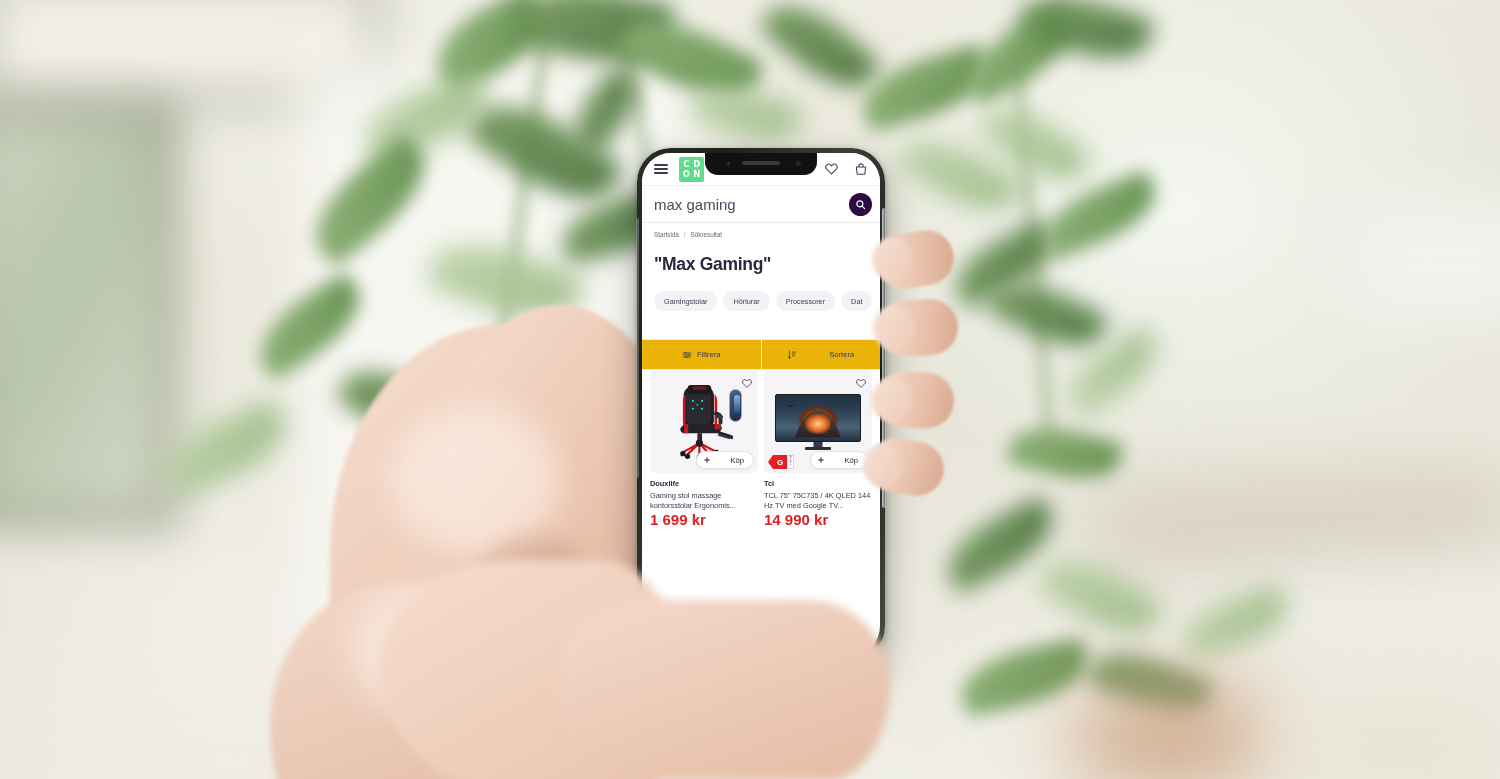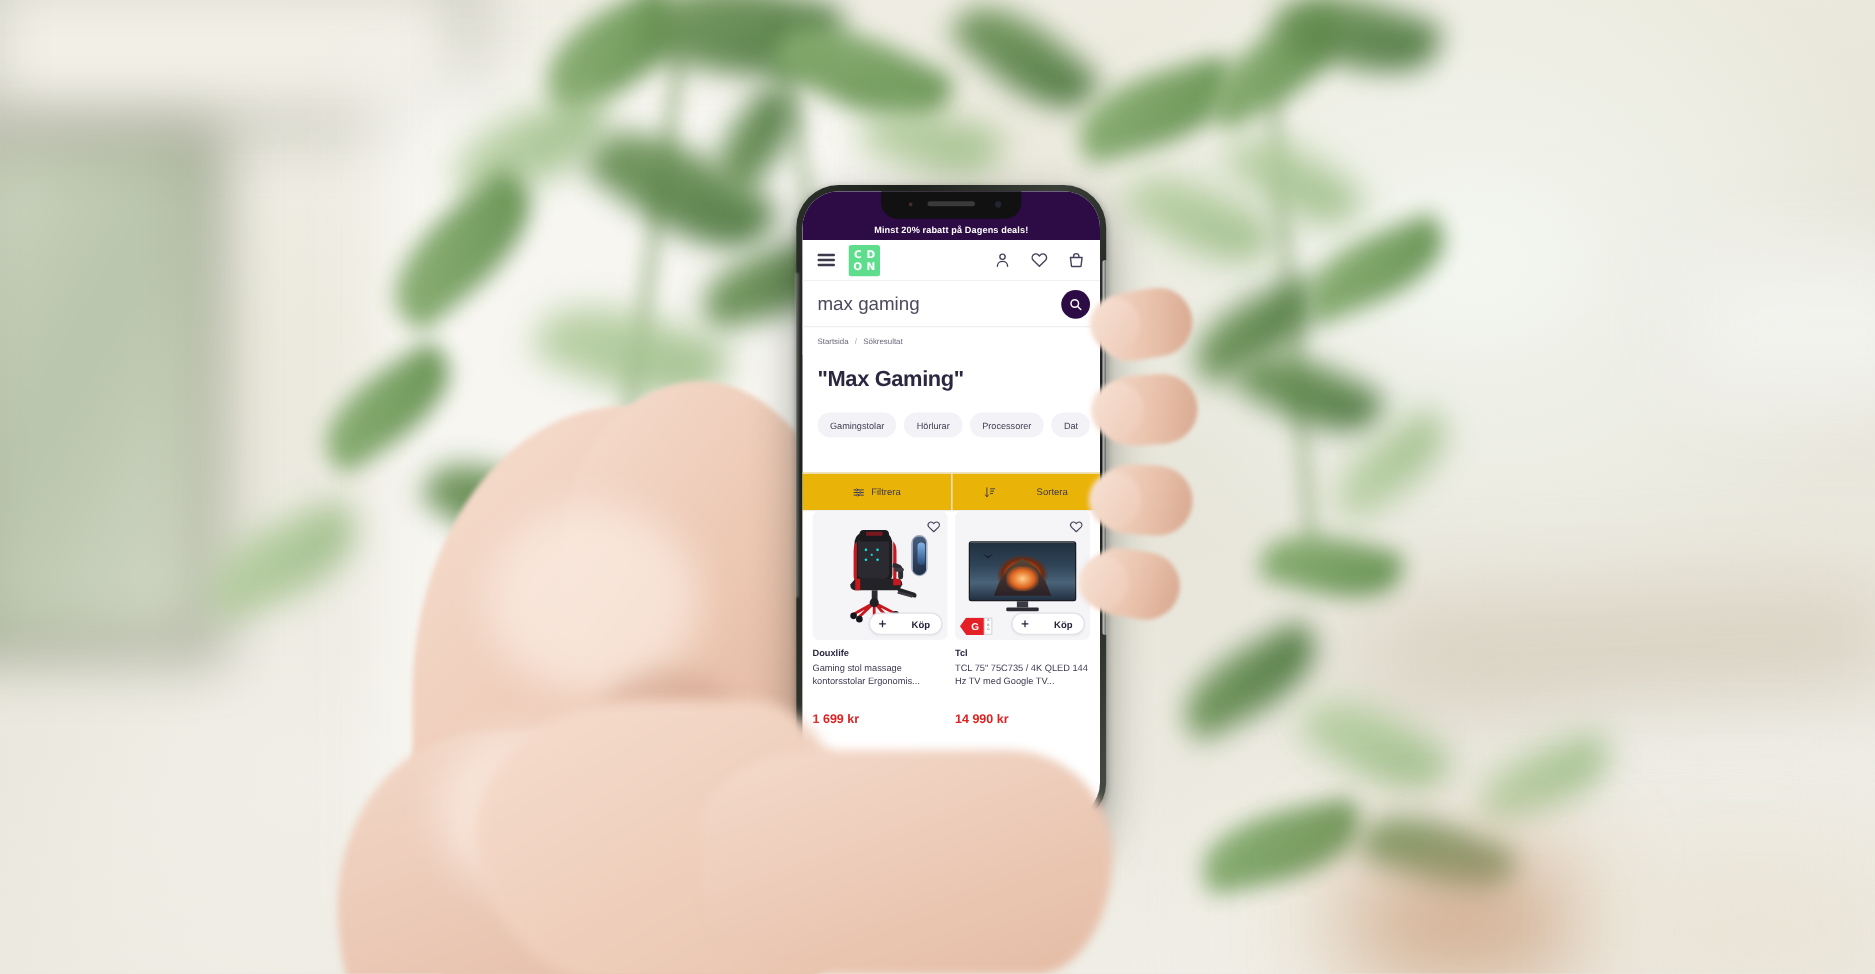--- a/index.html
+++ b/index.html
@@ -171,40 +171,40 @@
   .card { flex:1; min-width:0; }
   .imgbox {
     position:relative; background:#f5f4f7; border-radius:5px;
     height:103px; display:flex; align-items:center; justify-content:center;
   }
   .fav { position:absolute; right:5px; top:5px; }
   .kop {
     position:absolute; right:4px; bottom:4px;
     background:#fff; border:1px solid #e2e0e8; border-radius:13px;
     padding:3.5px 9px 3.5px 6px; font-size:7.6px; color:#26233a;
-    display:flex; align-items:center; gap:19px; font-weight:700;
+    display:flex; align-items:center; gap:19px; font-weight:400;
     box-shadow:0 1px 2px rgba(0,0,0,.05);
   }
   .energy {
     position:absolute; left:4px; bottom:4px; display:flex; align-items:stretch; height:14px;
   }
   .energy .tagl {
     background:#e41f26; color:#fff; font-size:8px; font-weight:bold;
     padding:0 4px 0 9px; display:flex; align-items:center;
     clip-path:polygon(0 50%, 5px 0, 100% 0, 100% 100%, 5px 100%);
   }
   .energy .scale {
     background:#fff; border:1px solid #d8d6de; width:7px;
     display:flex; flex-direction:column; justify-content:space-between;
     padding:1px 0; align-items:center;
   }
   .energy .scale i { font-style:normal; font-size:2.6px; color:#555; line-height:1; }
   .brand { font-size:7.4px; font-weight:bold; color:#2b2740; margin-top:6px; }
   .pname { font-size:7.4px; color:#3b3850; line-height:1.36; margin-top:3px; }
-  .price { font-size:10px; font-weight:bold; color:#e02020; margin-top:20px; }
+  .price { font-size:15px; font-weight:bold; color:#e02020; margin-top:0; }
 
   
   .chair { position:relative; width:66px; height:82px; }
   .remote {
     position:absolute; right:-5px; top:8px; width:13px; height:33px;
     background:linear-gradient(160deg,#4a5f80,#1d2c44); border-radius:7px;
     border:1px solid #9aa7bc;
   }
   .remote::after{ content:""; position:absolute; left:3.5px; top:5px; width:6px; height:18px;
     background:linear-gradient(180deg,#7fb7e8,#2c4f80); border-radius:3px; }
@@ -327,23 +327,20 @@
 
 <div id="phone">
   <div id="screen">
 
     <div class="notch">
       <div class="speaker"></div>
       <div class="cam"></div>
       <div class="cam-dot"></div>
     </div>
 
-    <div class="promo">
-      <span>Minst 20% rabatt på Dagens deals!</span>
-    </div>
 
     <div class="hdr">
       <div class="burger">
         <i></i>
           <i></i>
           <i></i>
       </div>
       <div class="logo">
         <span>C</span>
         <span>D</span>

